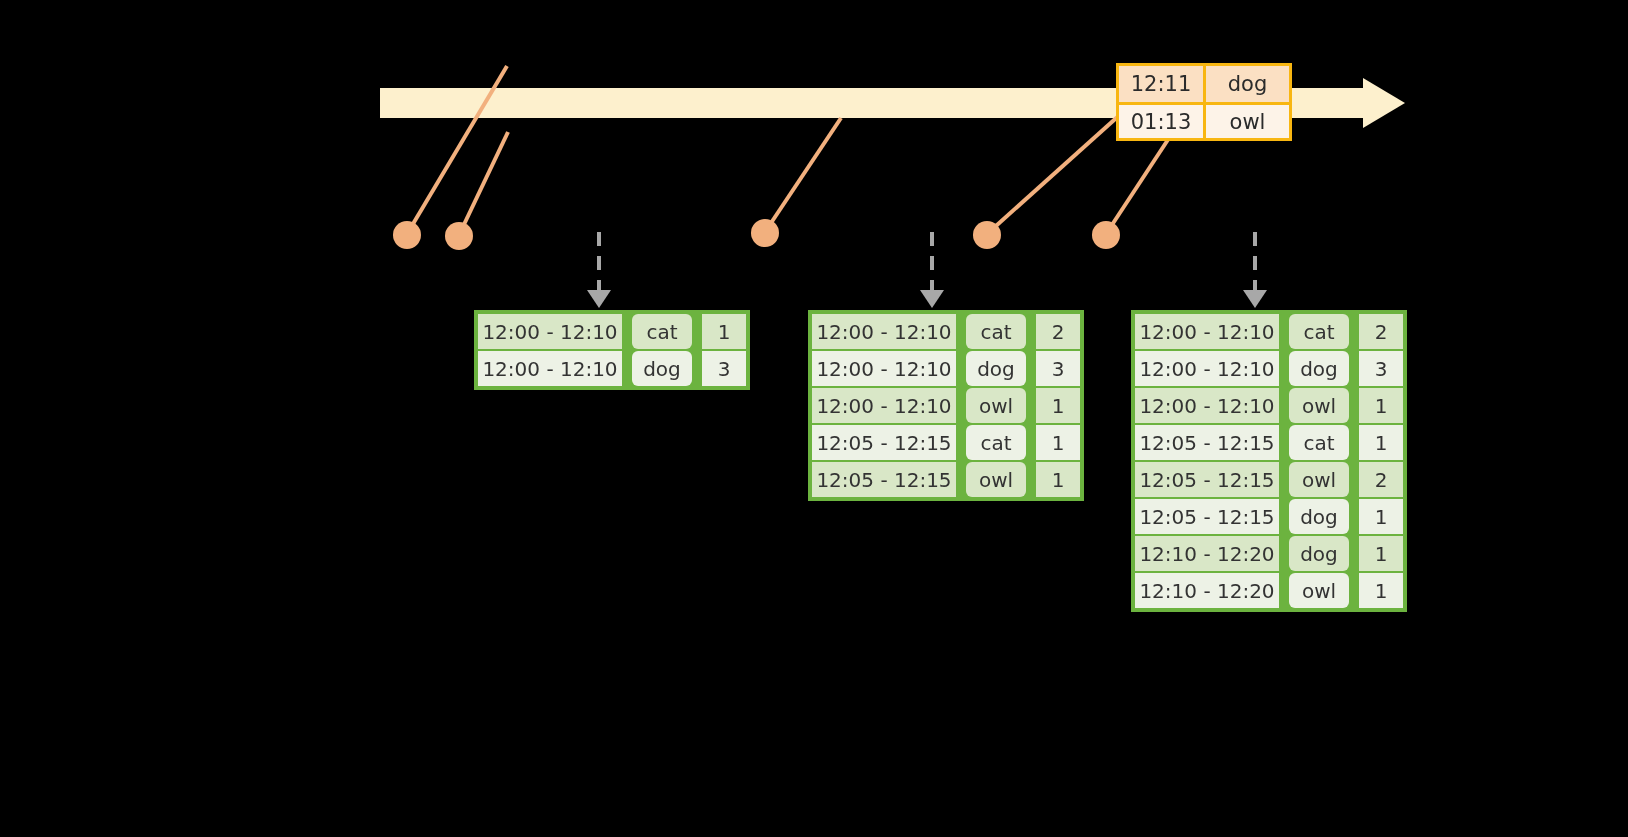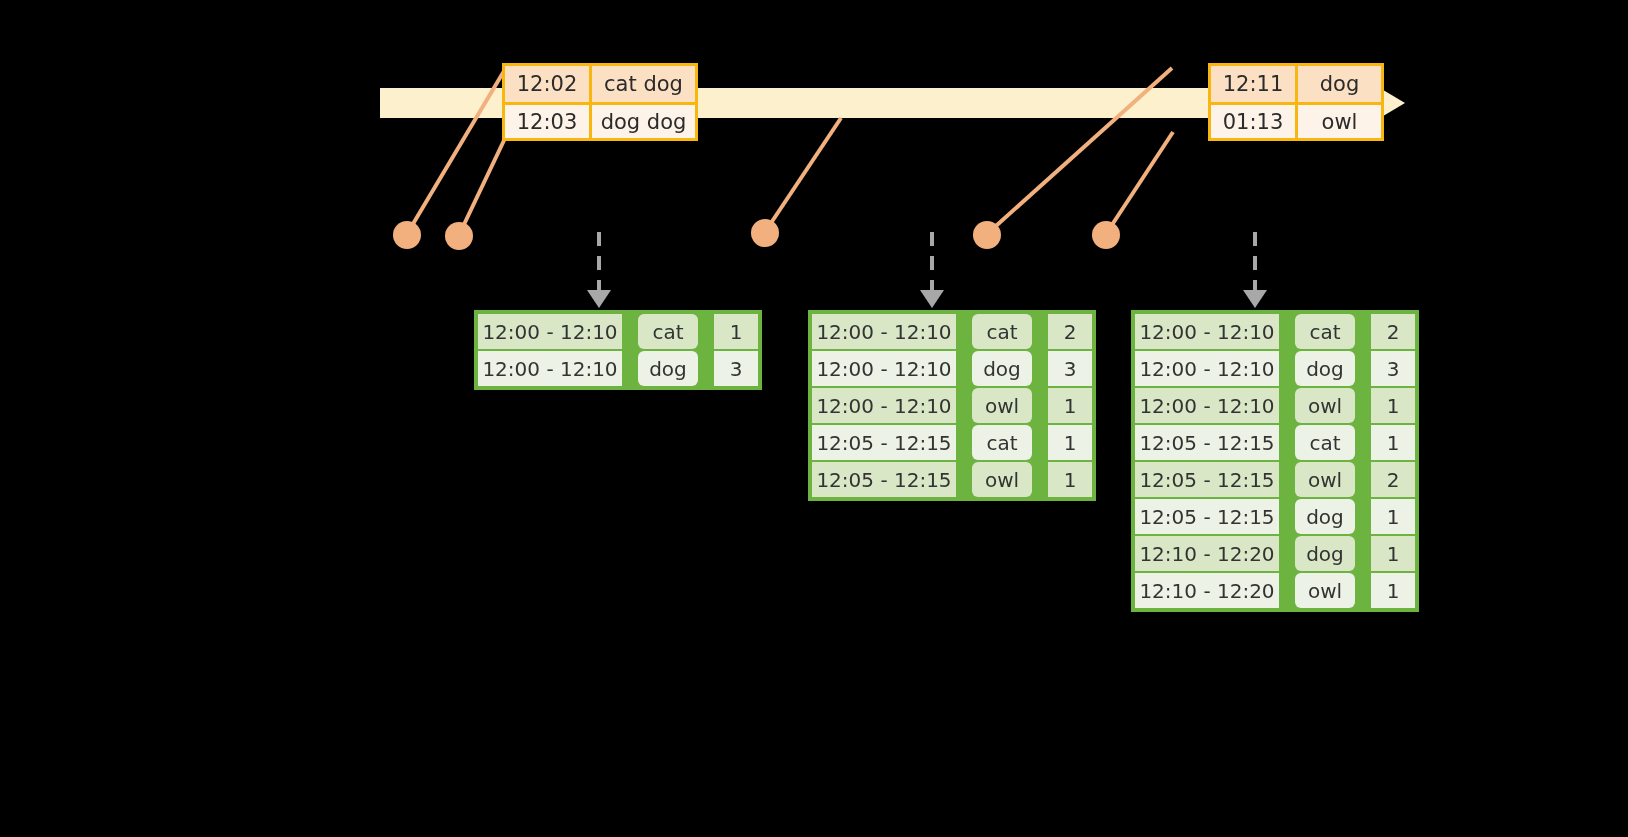--- a/index.html
+++ b/index.html
@@ -63,42 +63,42 @@
   .event-row .ev-time { width: 84px; }
   .event-row .ev-words {
     flex: 1;
     border-left: 3px solid #f8b611;
   }
   .row-a .ev-time, .row-a .ev-words { background: #fbe0c3; }
   .row-b .ev-time, .row-b .ev-words { background: #fdf3e8; }
 
   #event-box-1 { left: 502px; top: 63px; width: 196px; }
   #event-box-2 { left: 836px; top: 82px; width: 196px; }
-  #event-box-3 { left: 1208px; top: 63px; width: 176px; }
+  #event-box-3 { left: 1116px; top: 63px; width: 176px; }
 
   
   #connectors {
     position: absolute;
     left: 0; top: 0;
     width: 1628px; height: 837px;
     pointer-events: none;
   }
 
   
   .result-table {
     position: absolute;
     border: 4px solid #6cb33f;
     background: #6cb33f;
     display: flex;
     flex-direction: column;
     gap: 2px;
   }
   .res-row {
     display: flex;
-    gap: 16px;
+    gap: 10px;
     height: 35px;
   }
   .res-cell {
     display: flex;
     align-items: center;
     justify-content: center;
     font-size: 20px;
     color: #333333;
     white-space: nowrap;
   }
@@ -161,30 +161,20 @@
     <line x1="765" y1="232" x2="841" y2="118" stroke="#f2b07e" stroke-width="4"></line>
     <line x1="987" y1="234" x2="1172" y2="68" stroke="#f2b07e" stroke-width="4"></line>
     <line x1="1106" y1="234" x2="1173" y2="132" stroke="#f2b07e" stroke-width="4"></line>
     <circle cx="407" cy="235" r="14" fill="#f2b07e"></circle>
     <circle cx="459" cy="236" r="14" fill="#f2b07e"></circle>
     <circle cx="765" cy="233" r="14" fill="#f2b07e"></circle>
     <circle cx="987" cy="235" r="14" fill="#f2b07e"></circle>
     <circle cx="1106" cy="235" r="14" fill="#f2b07e"></circle>
   </svg>
 
-  <div class="event-box" id="event-box-1">
-      <div class="event-row row-a">
-        <div class="ev-time">12:02</div>
-        <div class="ev-words">cat dog</div>
-      </div>
-      <div class="event-row row-b">
-        <div class="ev-time">12:03</div>
-        <div class="ev-words">dog dog</div>
-      </div>
-    </div>
   <div class="event-box" id="event-box-3">
       <div class="event-row row-a">
         <div class="ev-time">12:11</div>
         <div class="ev-words">dog</div>
       </div>
       <div class="event-row row-b">
         <div class="ev-time">01:13</div>
         <div class="ev-words">owl</div>
       </div>
     </div>

